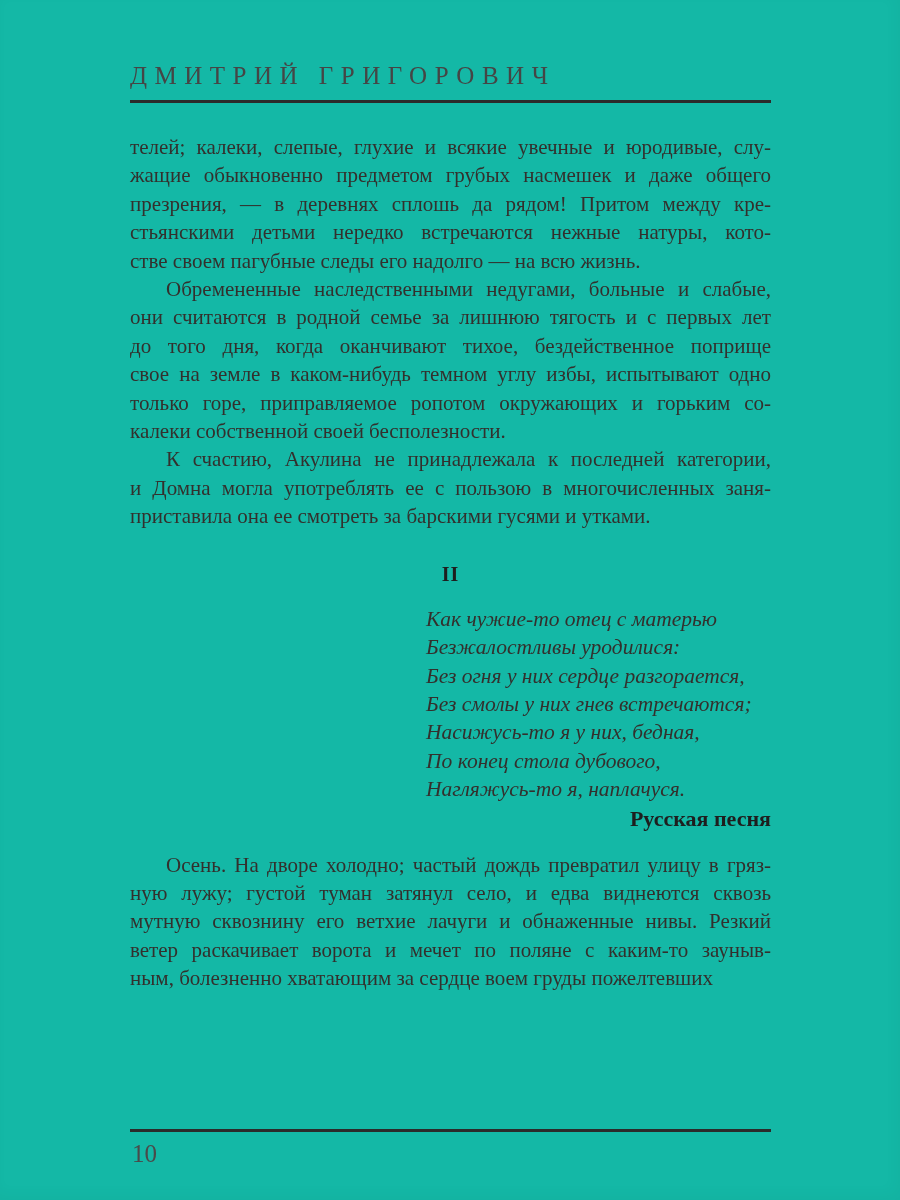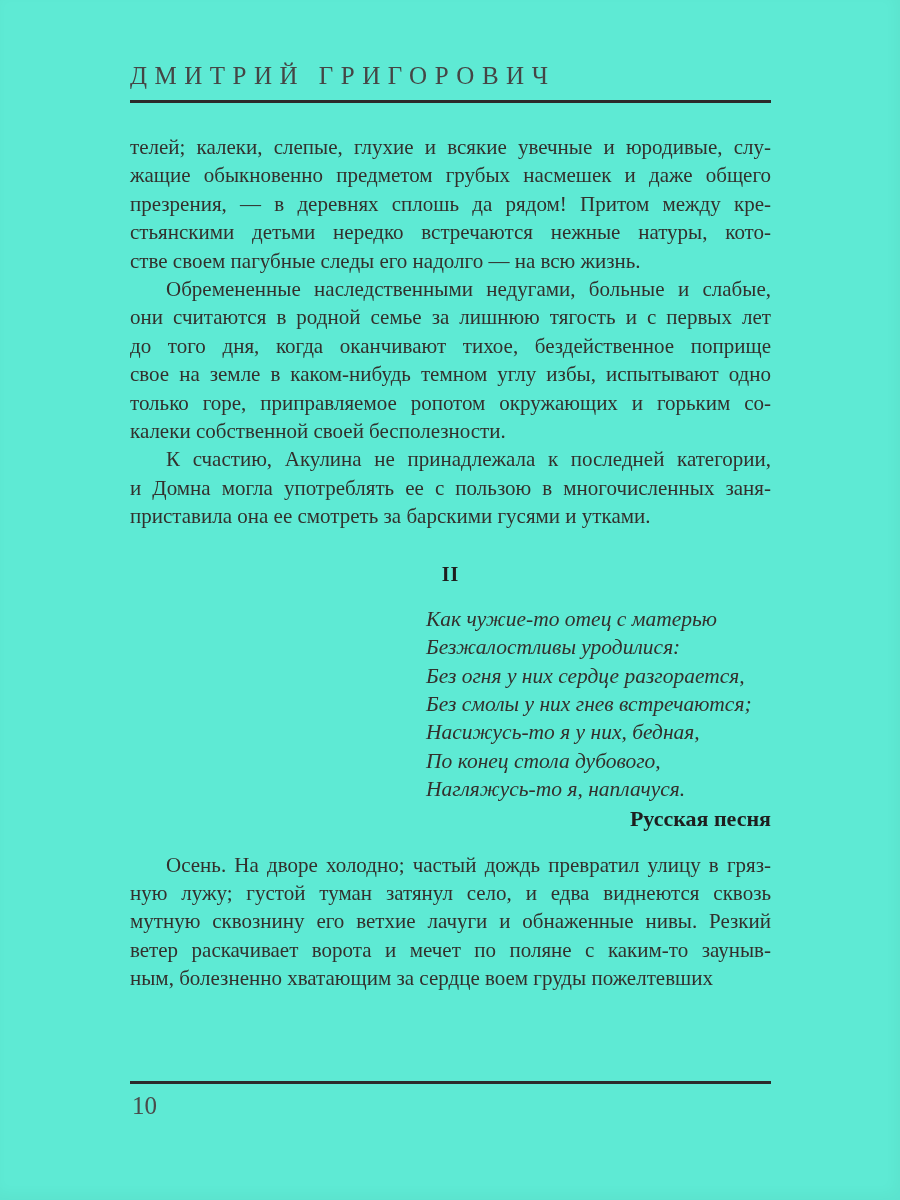--- a/index.html
+++ b/index.html
@@ -4,21 +4,21 @@
 <style>
   html, body {
     margin: 0;
     padding: 0;
     background: #ffffff;
   }
   .page {
     position: relative;
     width: 900px;
     height: 1200px;
-    background: #5eead4;
+    background: #14b8a6;
     overflow: hidden;
     font-family: "Liberation Serif", "DejaVu Serif", serif;
     color: #33302d;
     box-shadow: inset -4px -6px 14px rgba(0,0,0,0.03);
   }
 
   
   .page-header {
     position: absolute;
     left: 130px;
@@ -87,21 +87,21 @@
     font-weight: bold;
     font-size: 22px;
     line-height: 28px;
     color: #1e1e1e;
   }
 
   
   .page-footer {
     position: absolute;
     left: 130px;
-    top: 1081px;
+    top: 1129px;
     width: 641px;
   }
   .footer-rule {
     height: 3px;
     background: #2b2b2b;
   }
   .page-number {
     margin-top: 8px;
     margin-left: 2px;
     font-size: 25px;

